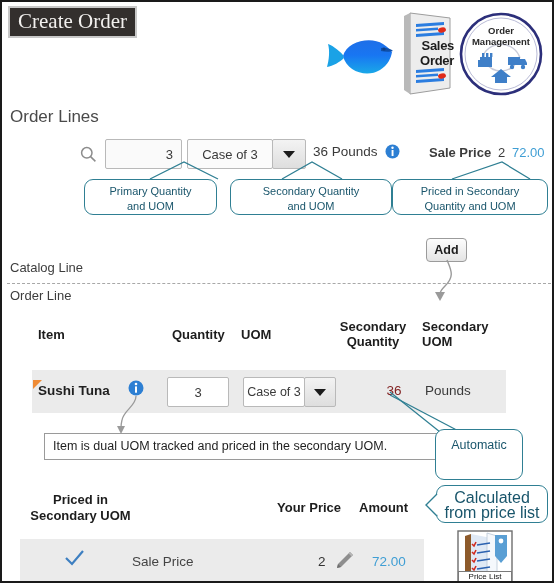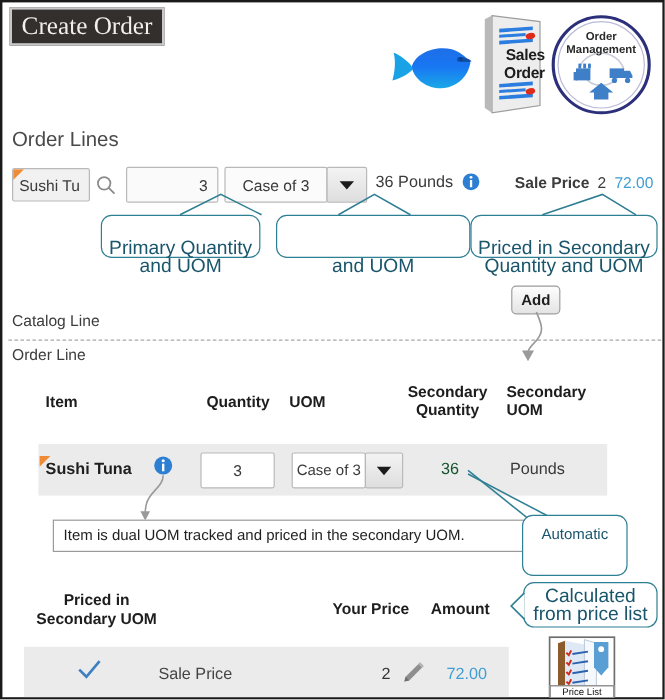--- a/index.html
+++ b/index.html
@@ -152,24 +152,24 @@
     color: #3f9ed4;
   }
 
   
   .callout {
     box-sizing: border-box;
     border: 1.4px solid #2f7f93;
     border-radius: 9px;
     background: #ffffff;
     color: #19556b;
-    font-size: 16px;
+    font-size: 11px;
     line-height: 15px;
     text-align: center;
-    padding-top: 20px;
+    padding-top: 4px;
   }
   #callout-primary  { left: 82px;  top: 177px; width: 133px; height: 36px; }
   #callout-secondary{ left: 228px; top: 177px; width: 162px; height: 36px; }
   #callout-priced   { left: 390px; top: 177px; width: 156px; height: 36px; }
   #callout-automatic{ left: 433px; top: 427px; width: 88px;  height: 51px;
                       padding-top: 8px; font-size: 12.5px; }
   #callout-calc     { left: 434px; top: 483px; width: 112px; height: 38px;
                       padding-top: 4px; font-size: 16px; }
 
   
@@ -252,24 +252,24 @@
   }
   #uom-btn-2 {
     left: 302px; top: 375px;
     width: 32px; height: 30px;
     background: linear-gradient(#f3f3f3, #dedede);
     border: 1px solid #b9b9b9;
     box-sizing: border-box;
     border-radius: 2px;
   }
   #row-sec-qty {
-    left: 355px; top: 381px;
+    left: 374px; top: 381px;
     width: 36px; text-align: center;
     font-size: 13.5px;
-    color: #14532d;
+    color: #7f1d1d;
   }
   #row-sec-uom {
     left: 423px; top: 381px;
     font-size: 13.5px;
     color: #3a3a3a;
   }
 
   
   #tooltip {
     left: 42px; top: 431px;
@@ -406,24 +406,20 @@
       </g>
     </svg>
     <div class="om-text">
       <span>Order</span><br>
       <span>Management</span>
     </div>
   </div>
 
   <div class="abs" id="order-lines-heading">Order Lines</div>
 
-  <div class="abs fld" id="item-field">
-    <span class="req-corner"></span>
-    <span>Sushi Tu</span>
-  </div>
 
   <div class="abs" id="search-icon-1">
     <svg width="17" height="17" viewBox="0 0 17 17">
       <circle cx="6.8" cy="6.8" r="5.2" fill="none" stroke="#8c8c8c" stroke-width="1.5"></circle>
       <line x1="10.6" y1="10.6" x2="15.4" y2="15.4" stroke="#8c8c8c" stroke-width="1.5"></line>
     </svg>
   </div>
 
   <div class="abs fld" id="qty-field-1">
     <span>3</span>
@@ -455,21 +451,21 @@
     <polyline points="148,17 182,0 182,0 216,17" fill="none" stroke="#2f7f93" stroke-width="1.3"></polyline>
     <polyline points="280,17 310,0 310,0 340,17" fill="none" stroke="#2f7f93" stroke-width="1.3"></polyline>
     <polyline points="450,17 500,0 500,0 528,17" fill="none" stroke="#2f7f93" stroke-width="1.3"></polyline>
   </svg>
 
   <div class="abs callout" id="callout-primary">
     <span>Primary Quantity</span><br>
     <span>and UOM</span>
   </div>
   <div class="abs callout" id="callout-secondary">
-    <br>
+    <span>Secondary Quantity</span><br>
     <span>and UOM</span>
   </div>
   <div class="abs callout" id="callout-priced">
     <span>Priced in Secondary</span><br>
     <span>Quantity and UOM</span>
   </div>
 
   <div class="abs" id="catalog-line-lbl">Catalog Line</div>
   <div class="abs" id="divider"></div>
   <div class="abs" id="order-line-lbl">Order  Line</div>

